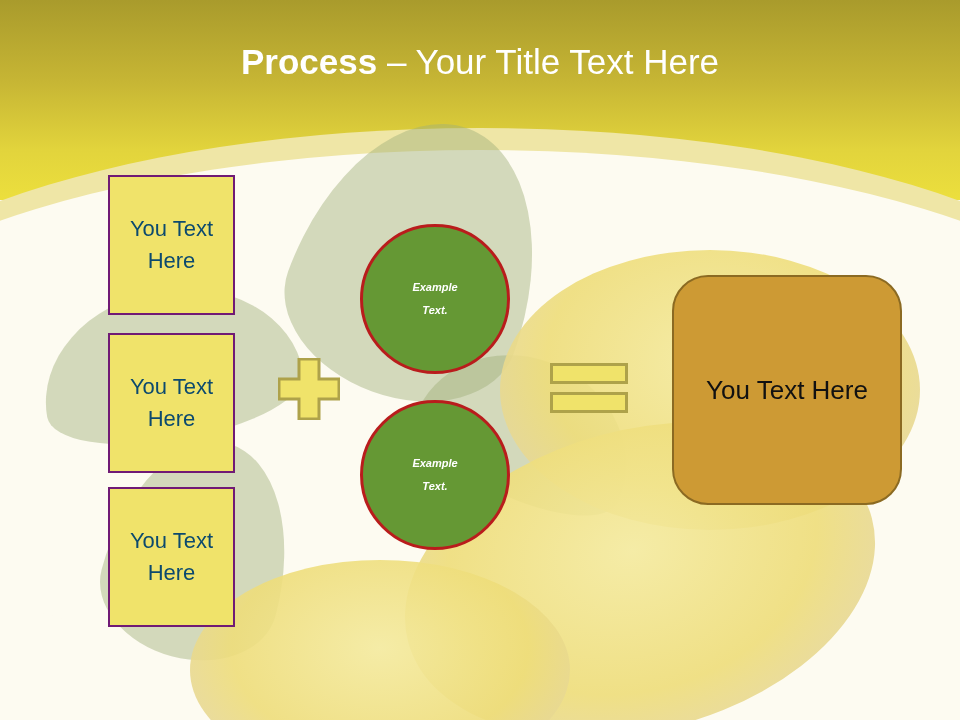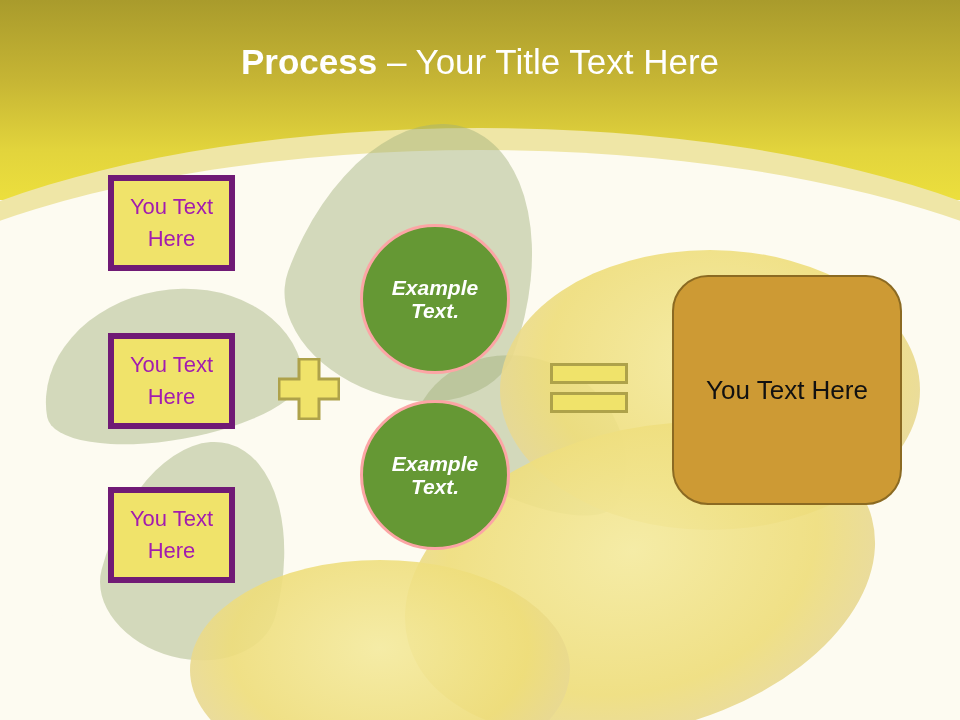--- a/index.html
+++ b/index.html
@@ -29,31 +29,31 @@
     .ginger {
       position: absolute; background: radial-gradient(ellipse at 50% 40%, #f4ea9e 0%, #eedd7a 55%, #e6d79a 80%, rgba(240,230,180,0) 100%);
       border-radius: 50%; opacity: .9;
     }
     .title {
       position: absolute; left: 0; top: 42px; width: 960px; text-align: center;
       font-size: 35px; color: #ffffff; letter-spacing: 0;
     }
     .title b { font-weight: bold; }
     .ybox {
-      position: absolute; left: 108px; width: 127px; height: 96px;
-      background: #f0e36a; border: 6px solid #701a75; box-sizing: border-box;
-      color: #a21caf; font-size: 22px; text-align: center;
+      position: absolute; left: 108px; width: 127px; height: 140px;
+      background: #f0e36a; border: 2px solid #701a75; box-sizing: border-box;
+      color: #0c4a6e; font-size: 22px; text-align: center;
       display: flex; align-items: center; justify-content: center; line-height: 32px;
       white-space: pre-line;
     }
     .plus { position: absolute; left: 278px; top: 358px; width: 62px; height: 62px; }
     .circle {
       position: absolute; left: 360px; width: 150px; height: 150px; border-radius: 50%;
-      background: #659834; border: 3px solid #fca5a5; box-sizing: border-box;
-      color: #ffffff; font-style: italic; font-weight: bold; font-size: 21px;
+      background: #659834; border: 3px solid #b91c1c; box-sizing: border-box;
+      color: #ffffff; font-style: italic; font-weight: bold; font-size: 11px;
       display: flex; align-items: center; justify-content: center; text-align: center; line-height: 23px;
       white-space: pre-line;
     }
     .eq-bar {
       position: absolute; left: 550px; width: 78px; height: 21px;
       background: #f0e36a; border: 3px solid #aea24a; box-sizing: border-box;
     }
     .result {
       position: absolute; left: 672px; top: 275px; width: 230px; height: 230px;
       background: #cd9a34; border: 2px solid #8b6a22; box-sizing: border-box;

